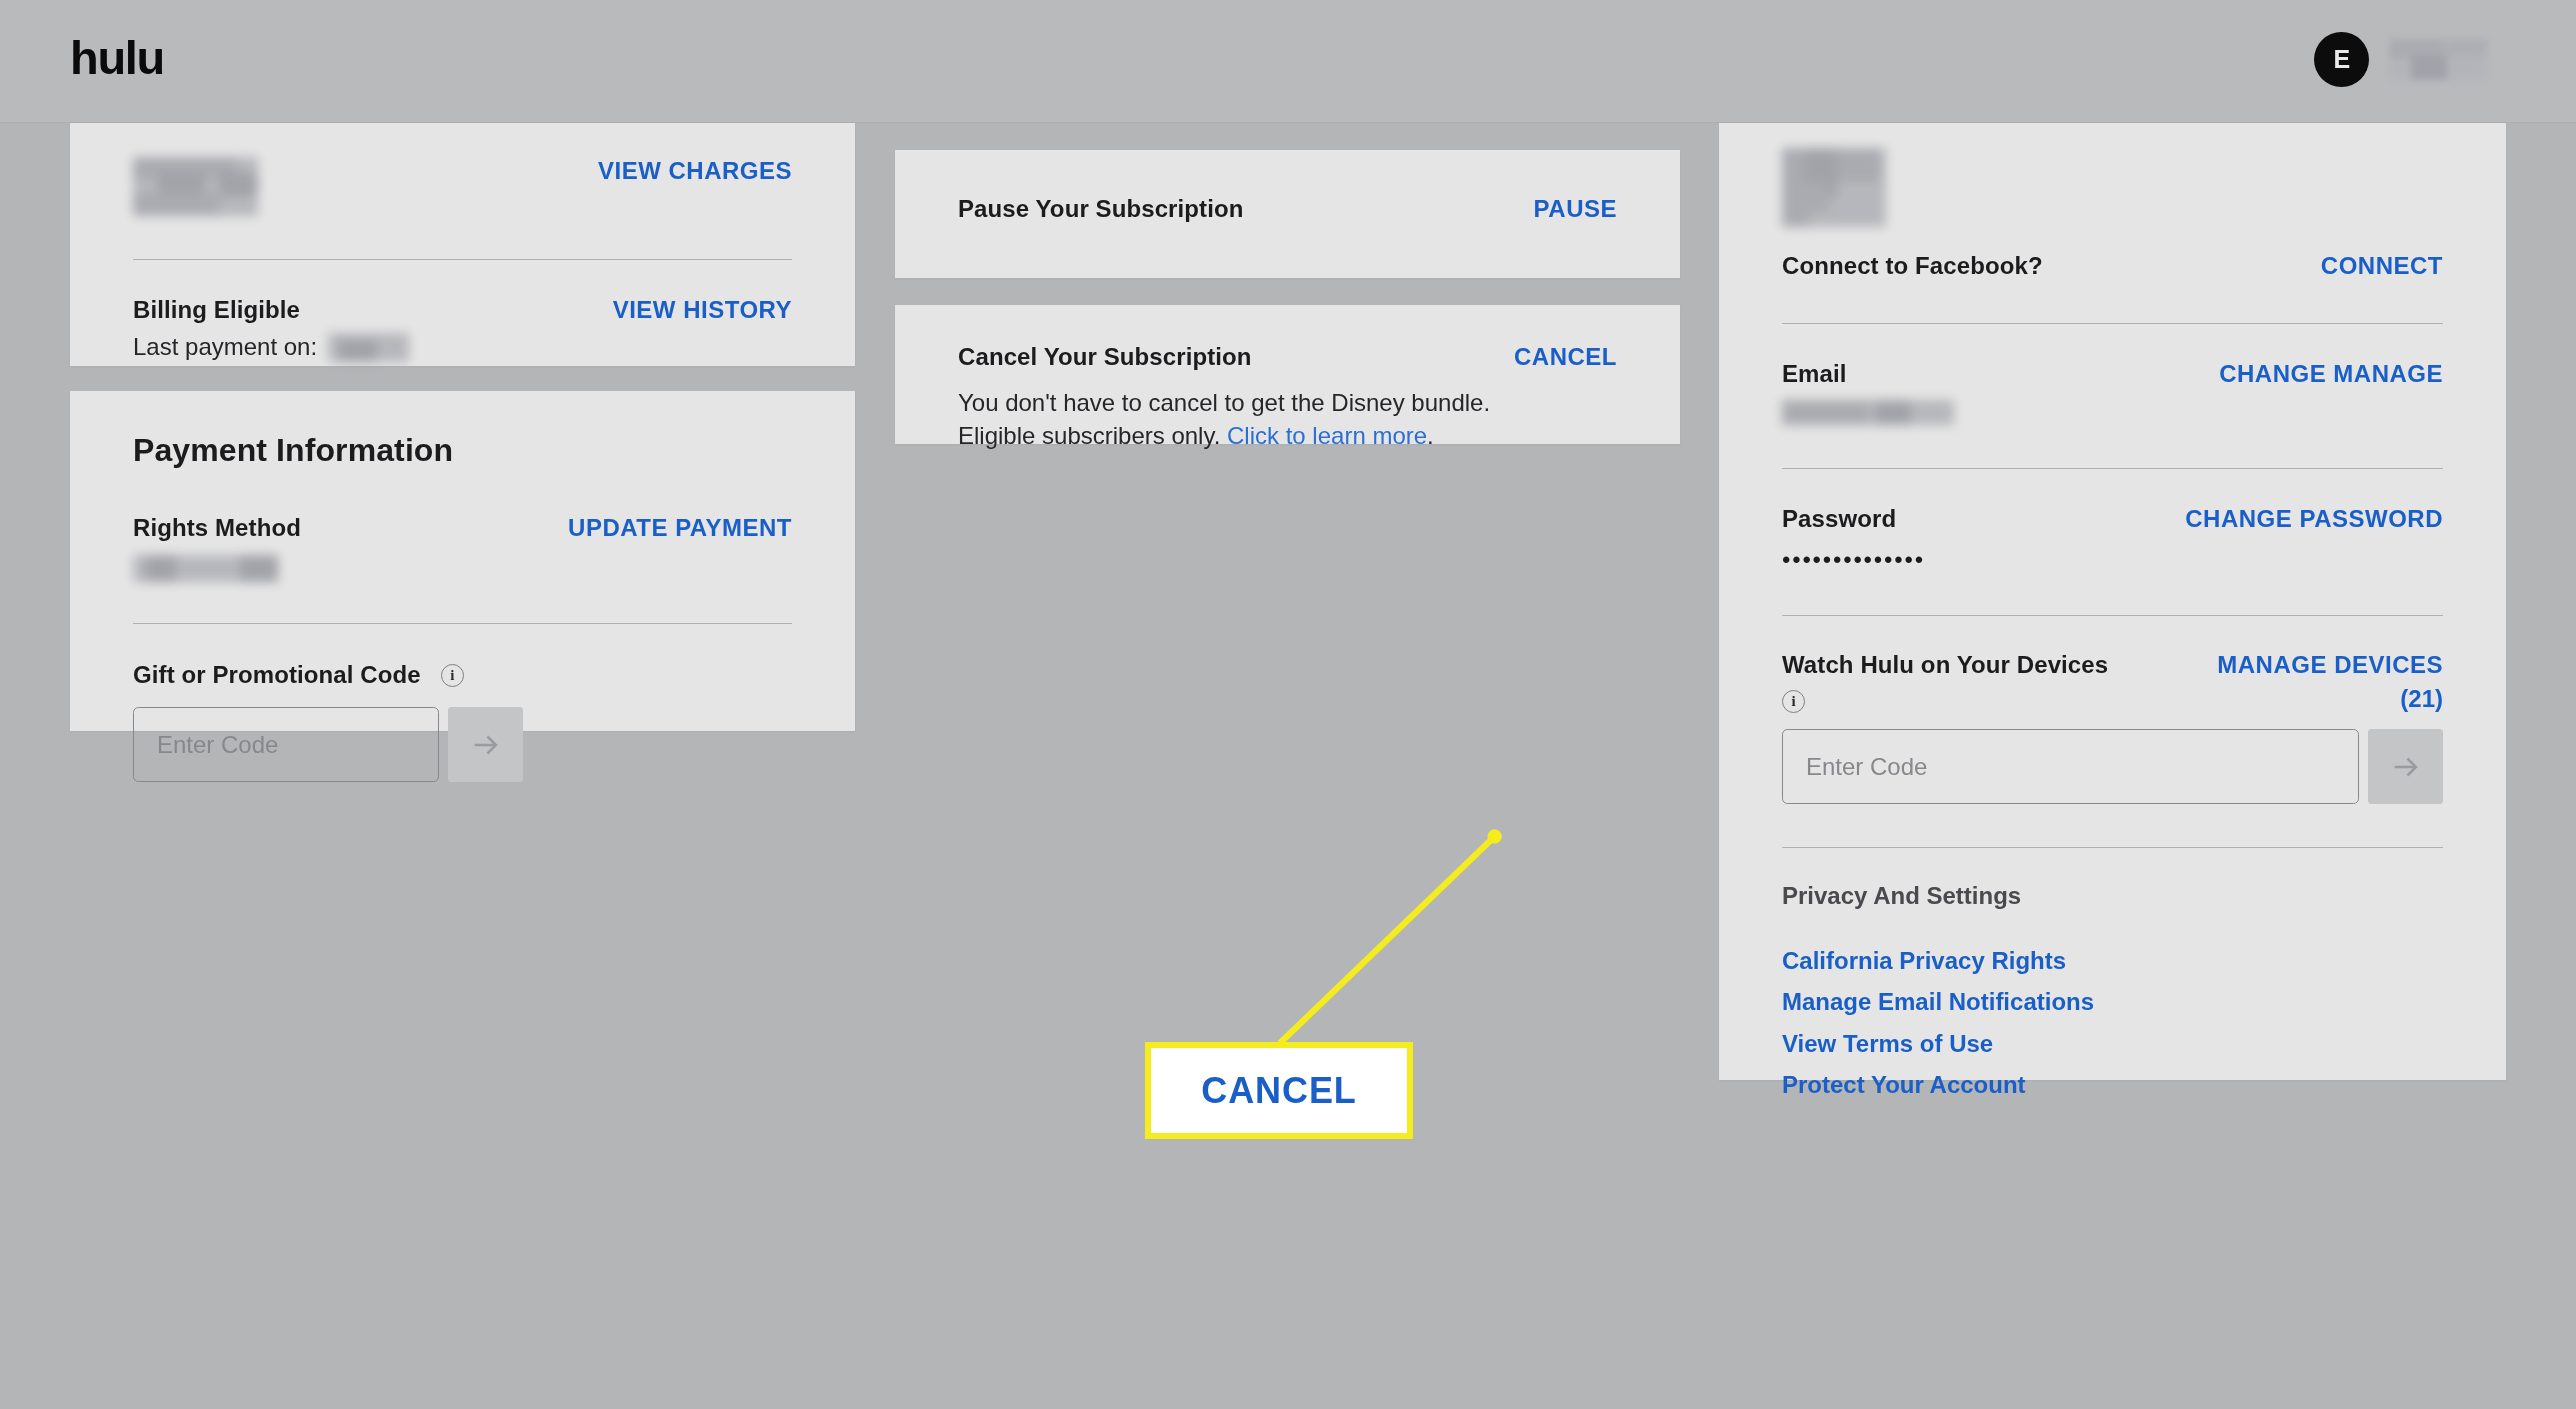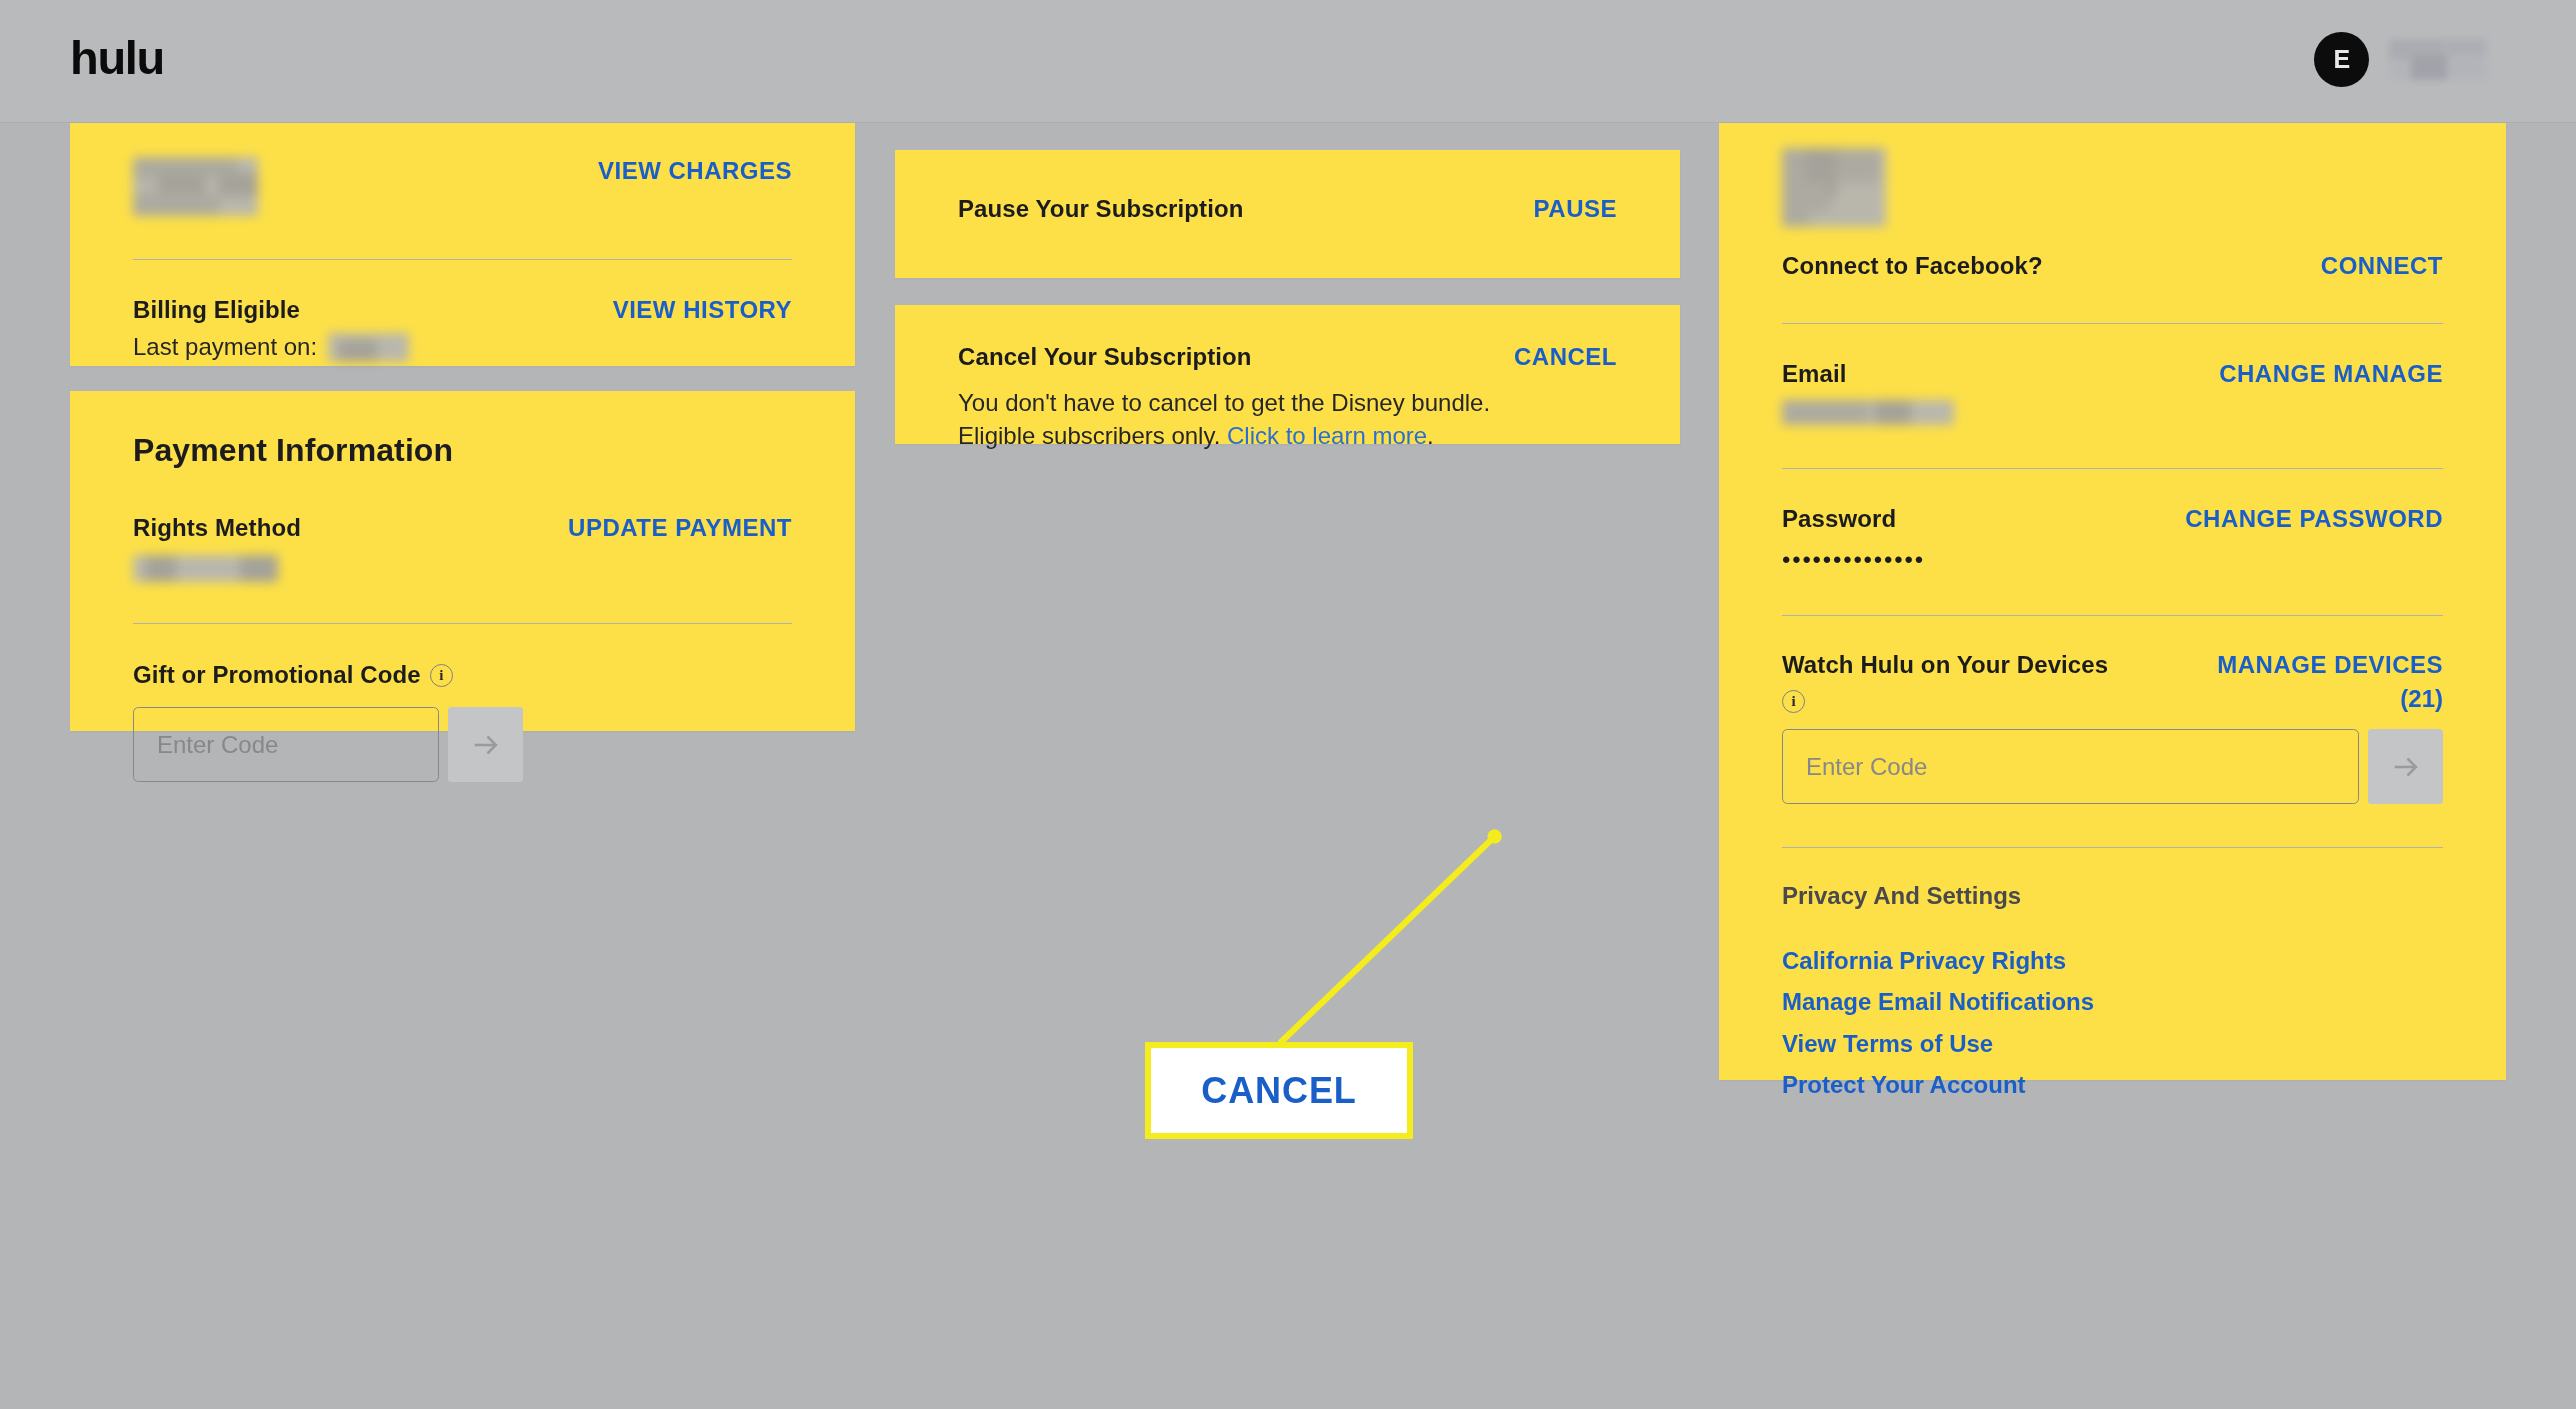--- a/index.html
+++ b/index.html
@@ -77,21 +77,21 @@
     top: 123px;
     width: 2576px;
     height: 1287px;
   }
   .col { position: absolute; top: 0; }
   .col-left   { left: 70px;   width: 785px; }
   .col-mid    { left: 895px; width: 785px; }
   .col-right  { left: 1719px; width: 787px; }
 
   .card {
-    background: #fde047;
+    background: #e5e5e5;
     box-shadow: 0 0.9px 1.8px rgba(0,0,0,.045);
     position: relative;
     box-sizing: border-box;
   }
   .card + .card { margin-top: 25px; }
 
   .section { padding: 0 63px; position: relative; }
   .divider {
     height: 0.9px;
     background: #b0b1b3;
@@ -305,21 +305,21 @@
           <div class="link">UPDATE PAYMENT</div>
         </div>
         <div class="redact" style="width:145px;height:27px;margin-top:12.5px;">
           <i class="l" style="left:0;top:0;width:145px;height:27px;"></i>
           <i class="d" style="left:12.5px;top:0;width:30px;height:27px;"></i>
           <i class="d" style="left:107px;top:0;width:38px;height:27px;"></i>
         </div>
       </div>
       <div class="divider" style="margin-top:41px;"></div>
       <div class="section" style="padding-top:38px;">
-        <div style="display:flex;align-items:center;gap:9px;">
+        <div style="display:flex;align-items:center;gap:20px;">
           <span class="label">Gift or Promotional Code</span>
           <span class="info-icon">i</span>
         </div>
         <div class="code-row" style="margin-top:18px;">
           <input class="code-input" type="text" style="max-width: 306px;" placeholder="Enter Code">
           <button class="arrow-btn">
             <svg viewBox="0 0 24 24" fill="none" stroke="#9a9b9f" stroke-width="1.8">
               <line x1="4" y1="12" x2="19" y2="12"></line>
                 <polyline points="13,6 19,12 13,18"></polyline>
             </svg>

